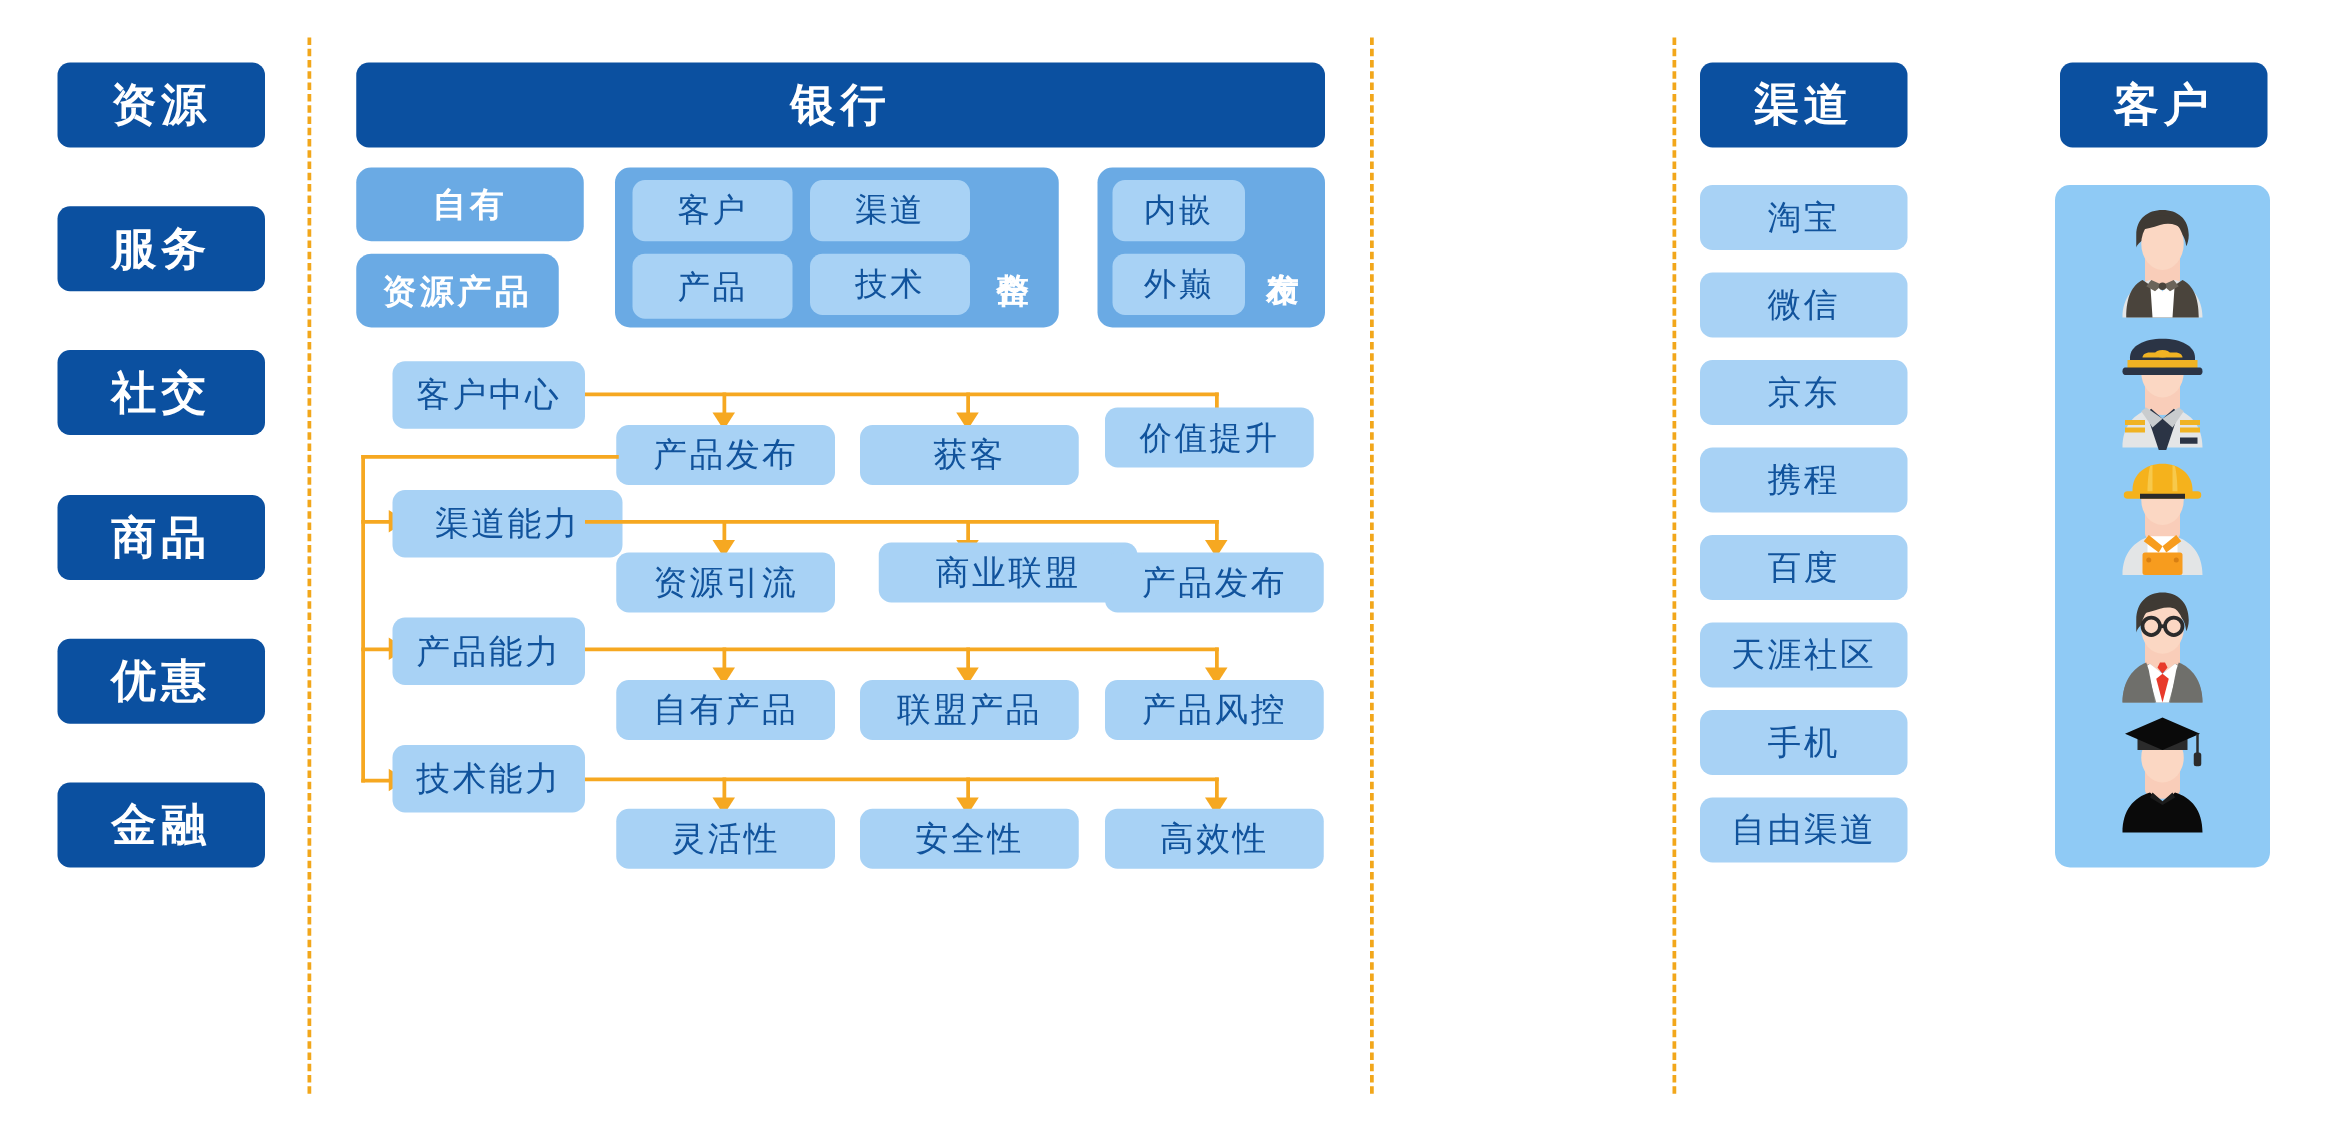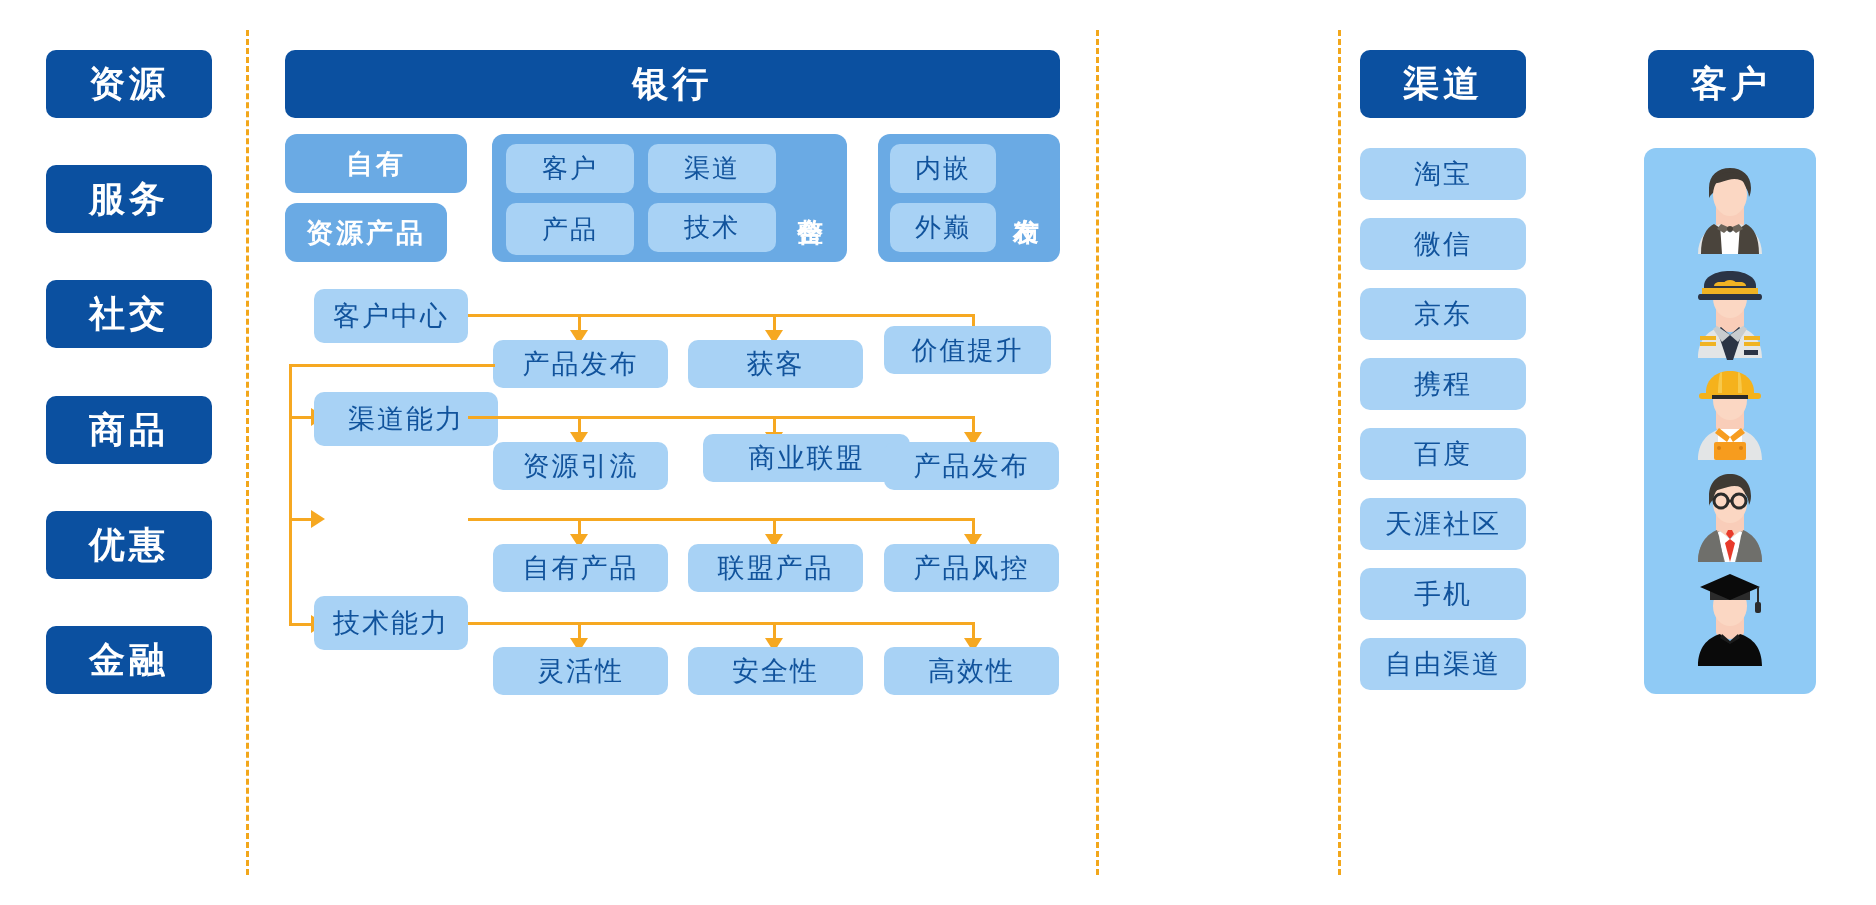--- a/index.html
+++ b/index.html
@@ -199,20 +199,23 @@
   <div class="lightbox" style="left:493px;top:442px;width:175px;height:48px;font-size:27px;">
     <span>资源引流</span>
   </div>
   <div class="lightbox" style="left:688px;top:434px;width:207px;height:48px;font-size:27px;margin-left:15px;">
     <span>商业联盟</span>
   </div>
   <div class="lightbox" style="left:884px;top:442px;width:175px;height:48px;font-size:27px;">
     <span>产品发布</span>
   </div>
 
+  <div class="lightbox" style="left:314px;top:494px;width:154px;height:54px;font-size:27px;">
+    <span>产品能力</span>
+  </div>
   <div class="ln hline" style="left:468px;top:518px;width:507px;"></div>
   <div class="ln vline" style="left:578px;top:518px;height:18px;"></div>
   <div class="arrowhead ah-down" style="left:570px;top:534px;"></div>
   <div class="ln vline" style="left:773px;top:518px;height:18px;"></div>
   <div class="arrowhead ah-down" style="left:765px;top:534px;"></div>
   <div class="ln vline" style="left:972px;top:518px;height:18px;"></div>
   <div class="arrowhead ah-down" style="left:964px;top:534px;"></div>
 
   <div class="lightbox" style="left:493px;top:544px;width:175px;height:48px;font-size:27px;">
     <span>自有产品</span>

